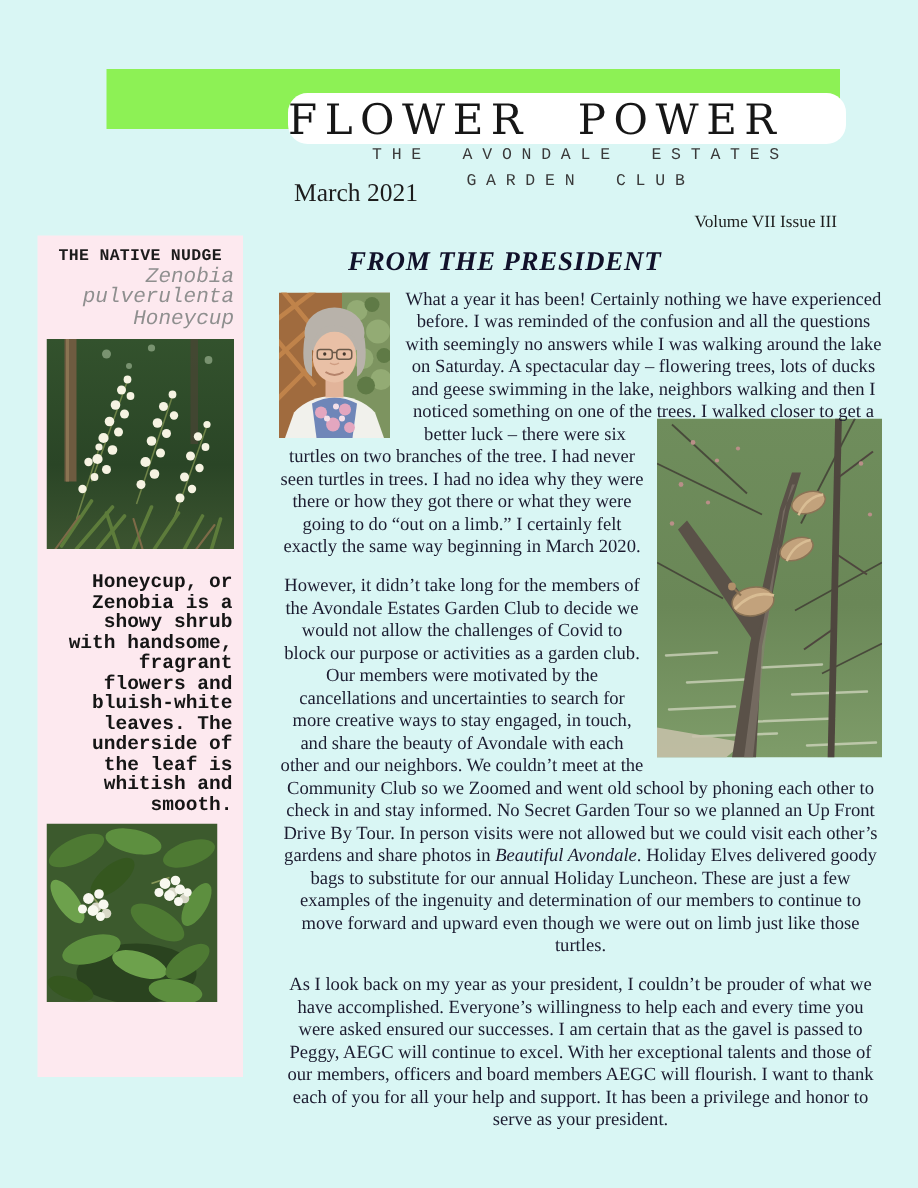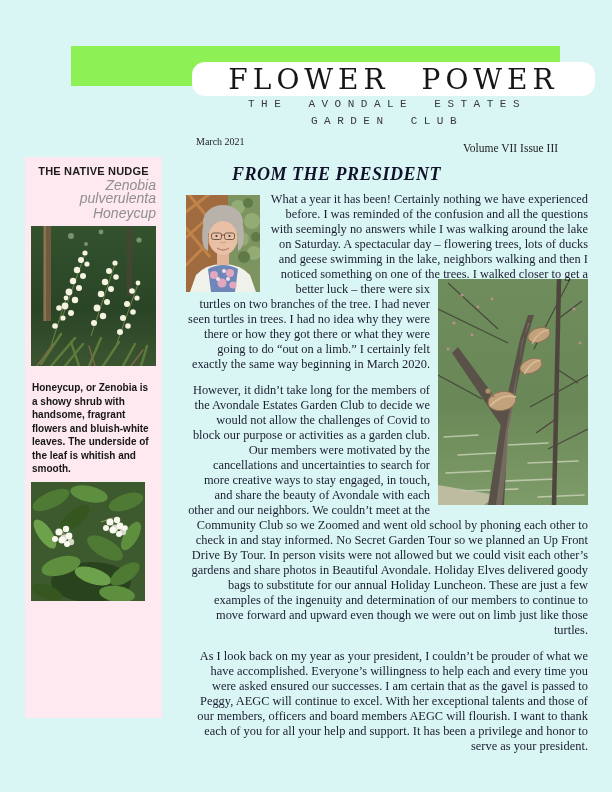--- a/index.html
+++ b/index.html
@@ -4,70 +4,71 @@
 <style>
   html,body{margin:0;padding:0;}
   .page{
     position:relative;width:612px;height:792px;overflow:hidden;
     background:#d9f6f4;
     font-family:"Liberation Serif", serif;
   }
   
   .green-bar{position:absolute;left:71px;top:46px;width:489px;height:40px;background:#8df155;}
   .title-box{
-    position:absolute;left:192px;top:62px;width:403px;height:34px;
-    background:#ffffff;border-radius:13px;text-align:center;line-height:35px;
+    position:absolute;left:192px;top:62px;width:372px;height:34px;
+    background:#ffffff;border-radius:13px;text-align:left;line-height:35px;
   }
   .masthead-title{
     font-family:"DejaVu Serif", serif;font-size:28px;color:#161616;
     letter-spacing:5px;word-spacing:18px;white-space:nowrap;
   }
   .masthead-sub{
     position:absolute;left:192px;width:390px;text-align:center;
     font-family:"Liberation Mono", monospace;font-size:11px;color:#3a3a3a;
     letter-spacing:6.5px;word-spacing:8px;white-space:nowrap;
   }
   .sub1{top:98px;} .sub2{top:115px;}
-  .issue-date{position:absolute;left:196px;top:136px;font-size:10px;color:#1d1d1d;}
+  .issue-date{position:absolute;left:196px;top:119px;font-size:17px;color:#1d1d1d;}
   .issue-volume{position:absolute;left:463px;top:142px;font-size:11.5px;color:#1d1d1d;}
 
   
   .sidebar{
     position:absolute;left:25px;top:157px;width:137px;height:561px;
     background:#fde9ef;box-sizing:border-box;padding:8px 6px 0 6px;
-    font-family:Liberation Sans, sans-serif;
+    font-family:Liberation Mono, monospace;
   }
   .sidebar h2{
     margin:0;font-size:11px;font-weight:bold;color:#1c1c1c;text-align:center;
     letter-spacing:.2px;
   }
   .species{margin:2px 0 0 0;font-size:14px;font-style:italic;color:#8f8f8f;text-align:right;line-height:13px;}
   .side-photo{display:block;margin:6px auto 0 auto;}
   .side-photo svg{display:block;}
   .side-text{
-    margin:15px 1px 0 1px;font-size:10px;font-weight:bold;color:#161616;
+    margin:15px 1px 0 1px;font-size:13px;font-weight:bold;color:#161616;
     line-height:13.5px;
+    text-align:right;
   }
   .side-text + .side-text{margin-top:11px;}
 
   
   .article{
     position:absolute;left:186px;top:167px;width:402px;
     color:#1c1c30;font-size:12.4px;line-height:15px;
   }
   .article h1{
     margin:0 0 10px 46px;font-size:18px;font-weight:bold;font-style:italic;
     letter-spacing:.5px;color:#11112a;
   }
-  .article p{margin:0 0 11px 0;text-align:right;hyphens:auto;}
+  .article p{margin:0 0 11px 0;text-align:center;hyphens:auto;}
   .photo{display:block;}
   .photo svg{display:block;}
   .president-photo{float:left;margin:3px 10px 3px 0;}
   .turtle-photo{float:right;margin:-3px 0 8px 8px;}
-  .italic{}
+  .italic{font-style:italic;}
 </style>
 </head>
 <body>
 
 <div class="page">
 
   <div class="green-bar"></div>
   <div class="title-box">
     <span class="masthead-title">FLOWER POWER</span>
   </div>

